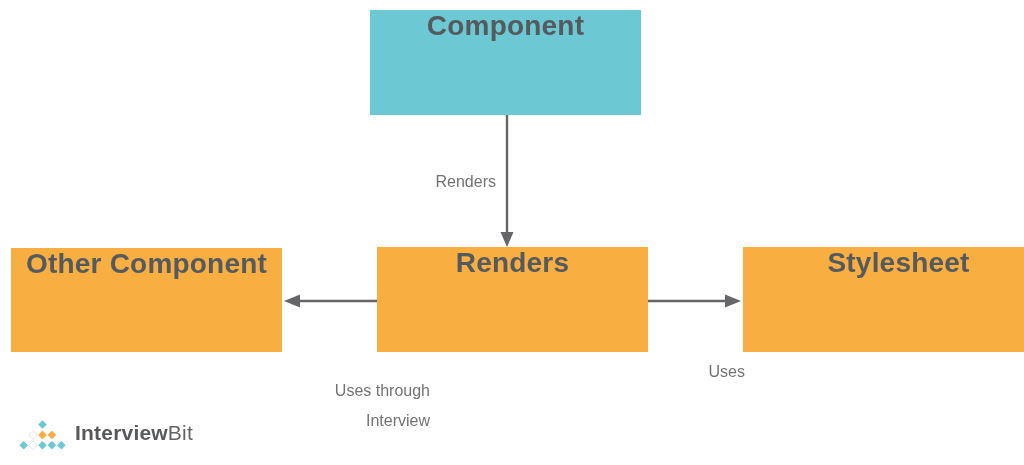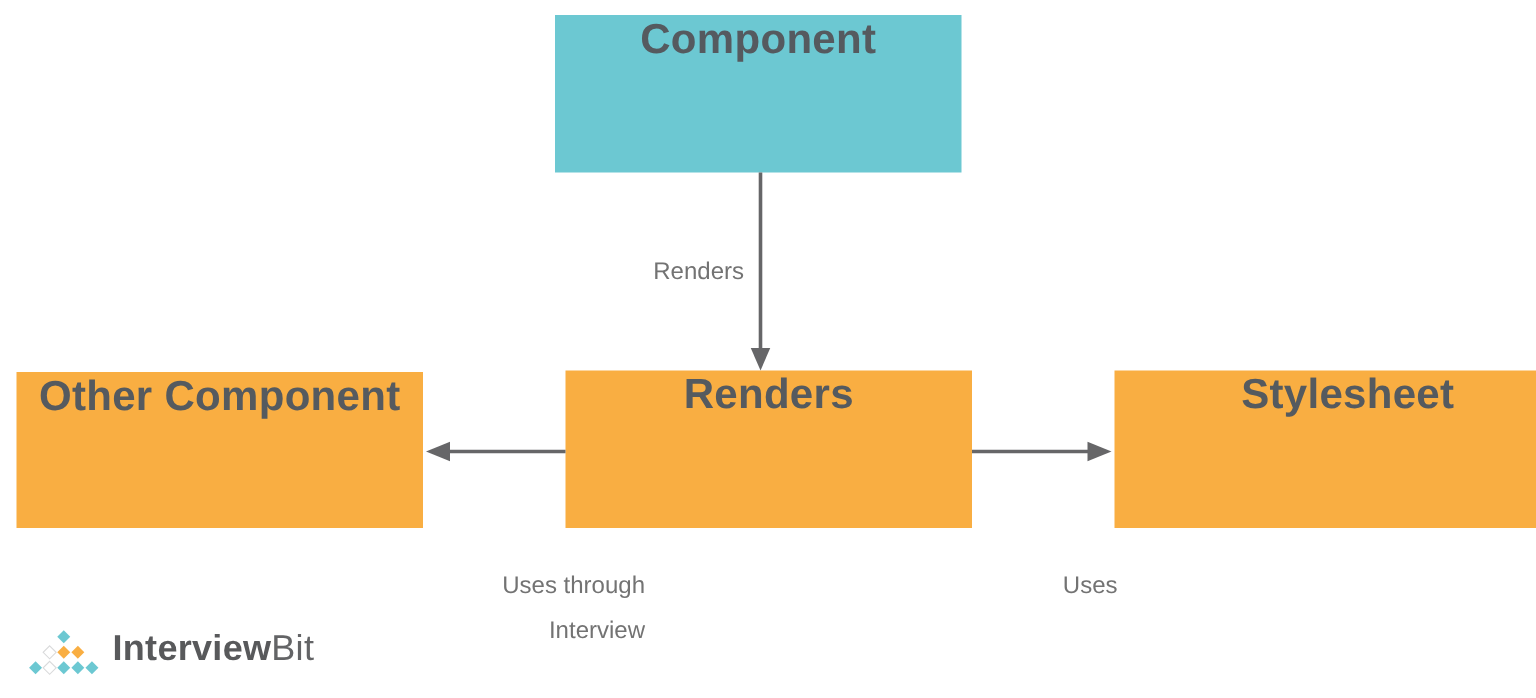--- a/index.html
+++ b/index.html
@@ -44,32 +44,32 @@
   .edge-label {
     position: absolute;
     color: #737373;
     font-size: 16px;
     font-weight: 400;
     text-align: right;
     line-height: 30px;
   }
   #label-renders { left: 376px; top: 167px; width: 120px; }
   #label-uses-through { left: 230px; top: 365px; width: 200px; margin-top: 11px; }
-  #label-uses { left: 645px; top: 376px; width: 100px; }
+  #label-uses { left: 645px; top: 357px; width: 100px; }
 
   .brand {
     position: absolute;
     left: 19px;
     top: 414px;
     display: flex;
     align-items: center;
     gap: 9px;
   }
   .brand-text {
-    font-size: 24px;
+    font-size: 21px;
     color: #58595b;
     letter-spacing: 0.2px;
     white-space: nowrap;
   }
   .brand-text .bold { font-weight: 700; }
   .brand-text .light { font-weight: 400; color: #636466; }
 </style>
 </head>
 <body>
 

